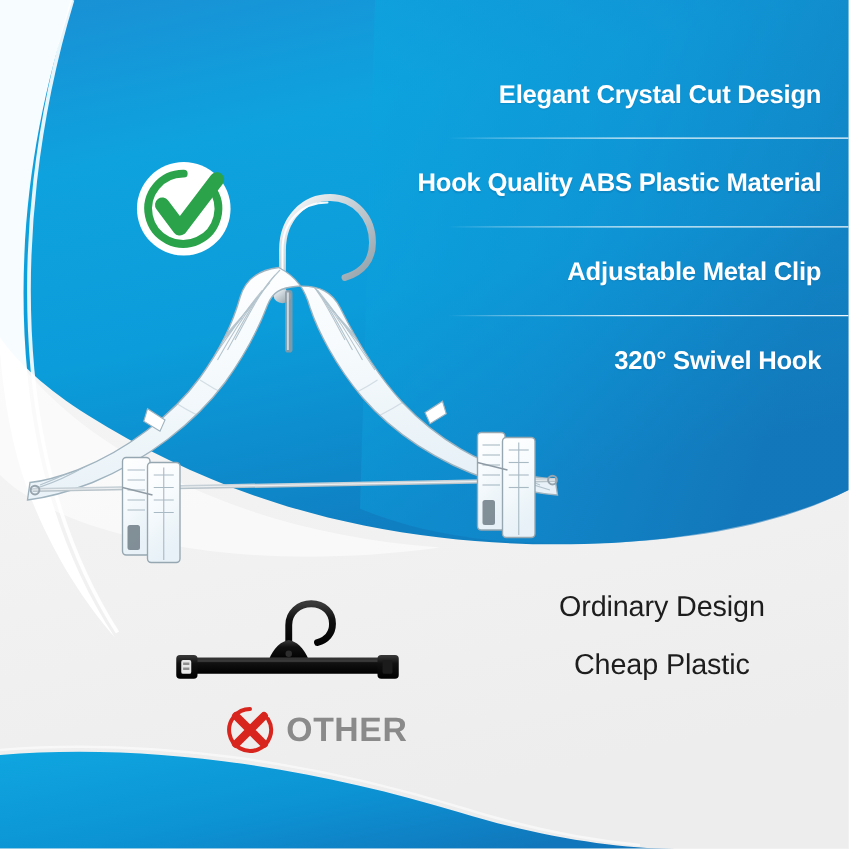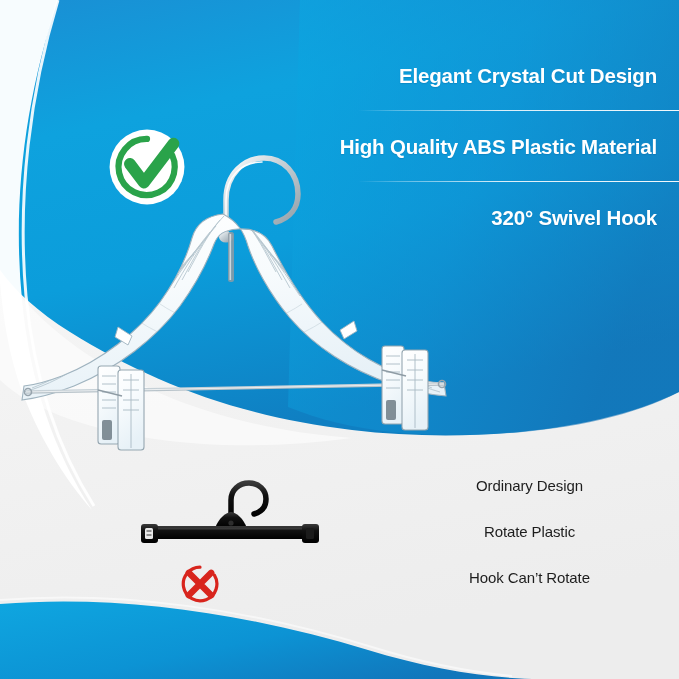--- a/index.html
+++ b/index.html
@@ -45,21 +45,21 @@
   .other-badge .x-ico{width:40px;height:40px;display:block;}
   .other-label{
     color:#8a8a8a;font-weight:bold;font-size:27px;letter-spacing:.5px;line-height:1;
   }
 
   .hanger-black{position:absolute;left:135px;top:478px;width:190px;height:72px;}
 
   .con-list{position:absolute;left:380px;top:462px;width:299px;}
   .con-row{height:46px;display:flex;align-items:center;justify-content:center;}
   .con-text{
-    color:#1d1d1d;font-size:15px;font-weight:400;white-space:nowrap;letter-spacing:-.1px;
+    color:#1d1d1d;font-size:23px;font-weight:400;white-space:nowrap;letter-spacing:-.1px;
   }
 </style>
 </head>
 <body>
 
 <div id="stage">
 
   <svg class="bg-svg" viewBox="0 0 679 679" preserveAspectRatio="none">
     <defs>
       <linearGradient id="gBlueMain" x1="0" y1="0" x2="0.35" y2="1">
@@ -266,21 +266,25 @@
       <path d="M372,266 l24,6" stroke="#8e9ba4" stroke-width="1.4"></path>
     </g>
   </svg>
 
   <div class="feature-list">
     <div class="feature-row">
       <span class="feature-text">Elegant Crystal Cut Design</span>
       <span class="sep"></span>
     </div>
     <div class="feature-row">
-      <span class="feature-text">High Quality ABS Plastic Material</span>
+      <span class="feature-text">Hook Quality ABS Plastic Material</span>
+      <span class="sep"></span>
+    </div>
+    <div class="feature-row">
+      <span class="feature-text">Adjustable Metal Clip</span>
       <span class="sep"></span>
     </div>
     <div class="feature-row">
       <span class="feature-text">320° Swivel Hook</span>
 
     </div>
   </div>
 
   <svg class="hanger-black" viewBox="0 0 190 72">
     <defs>
@@ -308,27 +312,25 @@
     <rect x="11.5" y="52" width="5" height="2" fill="#8f8f8f"></rect>
     <rect x="11.5" y="56" width="5" height="2" fill="#8f8f8f"></rect>
     <rect x="171" y="50" width="8" height="11" rx="1.5" fill="#1b1b1b"></rect>
   </svg>
 
   <div class="other-badge">
     <svg class="x-ico" viewBox="0 0 100 100">
       <path d="M50,8 A42,42 0 1 0 86,28" fill="none" stroke="#d8251d" stroke-width="8" stroke-linecap="round"></path>
       <path d="M22,22 L78,78 M78,22 L22,78" fill="none" stroke="#d8251d" stroke-width="16" stroke-linecap="round"></path>
     </svg>
+    <span class="other-label">OTHER</span>
   </div>
 
   <div class="con-list">
     <div class="con-row">
       <span class="con-text">Ordinary Design</span>
     </div>
     <div class="con-row">
-      <span class="con-text">Rotate Plastic</span>
-    </div>
-    <div class="con-row">
-      <span class="con-text">Hook Can’t Rotate</span>
+      <span class="con-text">Cheap Plastic</span>
     </div>
   </div>
 
 </div>
 
 </body></html>

